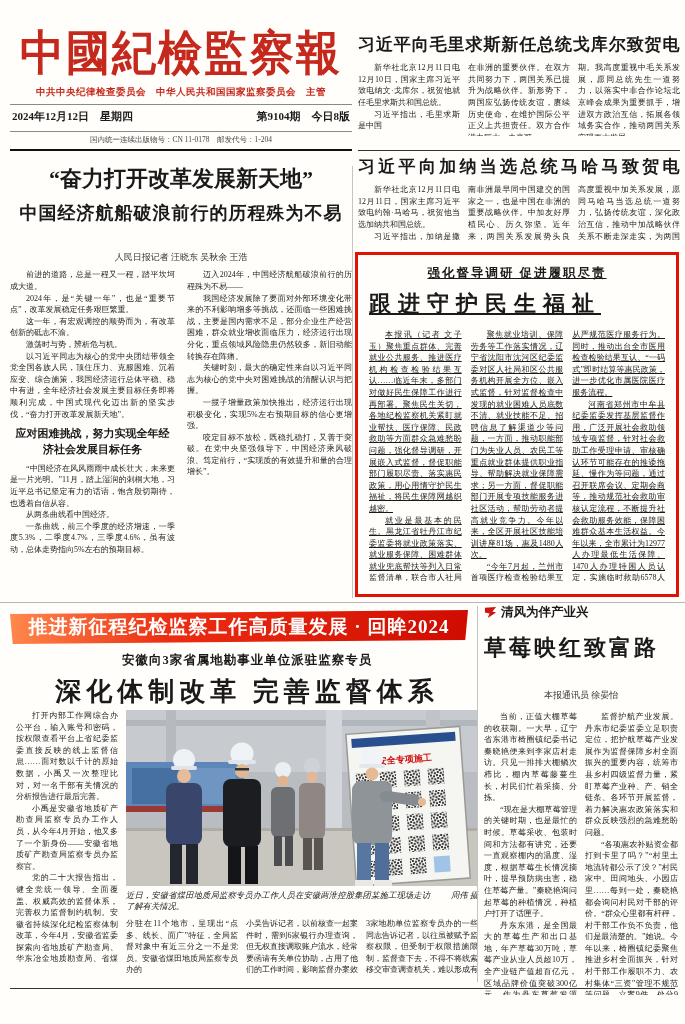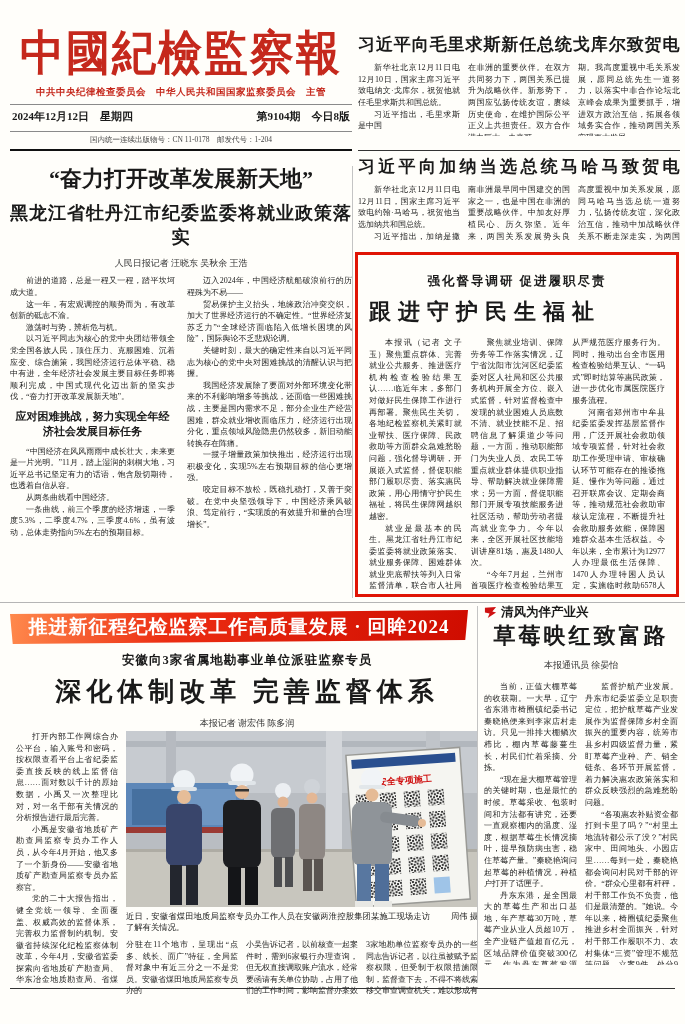--- a/index.html
+++ b/index.html
@@ -21,56 +21,56 @@
   .col{flex:1;overflow:hidden;text-align:justify;}
   .col p, .para{margin:0;font-size:8px;line-height:1.45;text-indent:2em;text-align:justify;color:#222;}
   .cont-first p:first-child{text-indent:0;}
   .brief .col{height:74px;}
   .brief2 .col{height:58px;}
   .hline{position:absolute;border-top:1.5px solid #333;}
   .hline-light{position:absolute;border-top:1px solid #b5b5b5;}
   .vrule{position:absolute;width:1px;background:#c4c4c4;}
   
   .redbox{position:absolute;left:355px;top:252px;width:324px;height:345px;border:3px solid #e01405;
-          background:#fffefa;box-sizing:border-box;padding:16px 11px;}
+          background:#fffefa;box-sizing:border-box;padding:8px 11px;text-decoration:underline;}
   .redbox .kicker{font-size:12.5px;font-weight:bold;text-align:center;letter-spacing:2px;margin-top:2px;}
   .redbox .title{font-size:22px;font-weight:900;text-align:left;letter-spacing:7px;margin-top:7px;}
   .redbox .cols{margin-top:10px;gap:9px;}
   .redbox .col{height:252px;}
   
   .lead{position:absolute;left:10px;top:166px;width:342px;}
   .lead-h{font-size:22px;font-weight:900;text-align:center;letter-spacing:0;line-height:1.2;}
   .lead-sub{font-size:18px;font-weight:900;text-align:center;letter-spacing:1px;margin-top:9px;}
-  .byline{font-size:9px;text-align:center;color:#333;margin-top:8px;}
+  .byline{font-size:9px;text-align:center;color:#333;margin-top:26px;}
   .lead .cols{margin-top:5px;gap:12px;}
   .lead .col{height:336px;font-size:8.2px;}
   .sec-head{font-size:11px;font-weight:900;text-align:center;margin:6px 4px;line-height:1.4;}
   
   .banner{position:absolute;left:10px;top:610px;width:458px;height:34px;
           background:linear-gradient(100deg,#ff8a4d 0%,#ec2d12 35%,#cf0c00 100%);
           clip-path:polygon(0 12%,100% 0,99.4% 88%,.6% 100%);
           color:#fff;font-size:19px;font-weight:900;text-align:center;line-height:34px;letter-spacing:1px;}
   
   .botleft{position:absolute;left:16px;top:652px;width:462px;}
   .bl-kicker{font-size:12.5px;font-weight:bold;text-align:center;letter-spacing:1px;}
   .bl-title{font-size:26px;font-weight:900;text-align:center;letter-spacing:5px;margin-top:5px;}
   .bl-content{display:flex;margin-top:1px;gap:8px;}
   .bl-colL{width:102px;height:252px;overflow:hidden;}
   .photo-wrap{width:352px;}
   .photo{width:352px;height:176px;display:block;background:#b9bdc2;}
-  .caption-row{display:flex;gap:21px;margin-top:4px;font-size:8.3px;}
+  .caption-row{display:flex;gap:21px;margin-top:4px;font-size:8.3px;font-style:italic;}
   .caption-row .cap{flex:1;text-align:justify;}
   .caption-row .credit{white-space:nowrap;}
   .minicols{display:flex;gap:8px;margin-top:6px;}
   .minicols .col{height:58px;}
   
   .botright{position:absolute;left:484px;top:604px;width:194px;}
   .br-label{display:flex;align-items:center;gap:4px;font-size:12.5px;font-weight:bold;}
   .br-icon{width:13px;height:13px;flex:0 0 13px;}
-  .br-title{font-size:22px;font-weight:900;text-align:center;letter-spacing:3px;}
+  .br-title{font-size:22px;font-weight:900;text-align:left;letter-spacing:3px;margin-top:12px;}
   .botright .cols{margin-top:9px;gap:8px;}
   .botright .col{height:284px;}
   
   .footer-rule{position:absolute;left:10px;right:10px;top:988px;border-top:1.2px solid #333;}
   .footer{position:absolute;left:0;top:1041px;width:100%;text-align:center;font-size:11px;font-weight:bold;letter-spacing:.5px;}
 </style>
 </head>
 <body>
 
 <div class="page">
@@ -138,56 +138,55 @@
         </div>
       <div class="col cont-first">
           <p class="para">从严规范医疗服务行为。同时，推动出台全市医用检查检验结果互认、“一码式”即时结算等惠民政策，进一步优化市属医院医疗服务流程。</p>
           <p class="para">河南省郑州市中牟县纪委监委发挥基层监督作用，广泛开展社会救助领域专项监督，针对社会救助工作受理申请、审核确认环节可能存在的推诿拖延、慢作为等问题，通过召开联席会议、定期会商等，推动规范社会救助审核认定流程，不断提升社会救助服务效能，保障困难群众基本生活权益。今年以来，全市累计为12977人办理最低生活保障、1470人办理特困人员认定，实施临时救助6578人次。</p>
         </div>
     </div>
   </div>
 
   <div class="lead">
     <div class="lead-h">“奋力打开改革发展新天地”</div>
-    <div class="lead-sub">黑龙江省牡丹江市纪委监委将就业政策落实</div>
+    <div class="lead-sub">中国经济航船破浪前行的历程殊为不易</div>
     <div class="byline">人民日报记者 汪晓东 吴秋余 王浩</div>
     <div class="cols">
       <div class="col">
         <div>
             <p class="para">前进的道路，总是一程又一程，踏平坎坷成大道。</p>
+            <p class="para">2024年，是“关键一年”，也是“重要节点”，改革发展稳定任务艰巨繁重。</p>
             <p class="para">这一年，有宏观调控的顺势而为，有改革创新的砥志不渝。</p>
             <p class="para">激荡时与势，辨析危与机。</p>
             <p class="para">以习近平同志为核心的党中央团结带领全党全国各族人民，顶住压力、克服困难、沉着应变、综合施策，我国经济运行总体平稳、稳中有进，全年经济社会发展主要目标任务即将顺利完成，中国式现代化迈出新的坚实步伐，“奋力打开改革发展新天地”。</p>
           </div>
         <div class="sec-head">应对困难挑战，努力实现全年经济社会发展目标任务</div>
         <div>
             <p class="para">“中国经济在风风雨雨中成长壮大，未来更是一片光明。”11月，踏上湿润的刺桐大地，习近平总书记坚定有力的话语，饱含殷切期待，也透着自信从容。</p>
             <p class="para">从两条曲线看中国经济。</p>
             <p class="para">一条曲线，前三个季度的经济增速，一季度5.3%，二季度4.7%，三季度4.6%，虽有波动，总体走势指向5%左右的预期目标。</p>
           </div>
       </div>
       <div class="col">
           <p class="para">迈入2024年，中国经济航船破浪前行的历程殊为不易——</p>
-          <p class="para">贸易保护主义抬头，地缘政治冲突交织，加大了世界经济运行的不确定性。“世界经济复苏乏力”“全球经济面临陷入低增长困境的风险”，国际舆论不乏悲观论调。</p>
+          <p class="para">我国经济发展除了要面对外部环境变化带来的不利影响增多等挑战，还面临一些困难挑战，主要是国内需求不足，部分企业生产经营困难，群众就业增收面临压力，经济运行出现分化，重点领域风险隐患仍然较多，新旧动能转换存在阵痛。</p>
           <p class="para">关键时刻，最大的确定性来自以习近平同志为核心的党中央对困难挑战的清醒认识与把握。</p>
-          <p class="para">我国经济发展除了要面对外部环境变化带来的不利影响增多等挑战，还面临一些困难挑战，主要是国内需求不足，部分企业生产经营困难，群众就业增收面临压力，经济运行出现分化，重点领域风险隐患仍然较多，新旧动能转换存在阵痛。</p>
           <p class="para">一揽子增量政策加快推出，经济运行出现积极变化，实现5%左右预期目标的信心更增强。</p>
           <p class="para">咬定目标不放松，既稳扎稳打，又善于突破。在党中央坚强领导下，中国经济乘风破浪、笃定前行，“实现质的有效提升和量的合理增长”。</p>
         </div>
     </div>
   </div>
 
   <div class="hline-light" style="left:0;top:602px;width:685px"></div>
 
   <div class="banner">推进新征程纪检监察工作高质量发展 · 回眸2024</div>
 
   <div class="botleft">
     <div class="bl-kicker">安徽向3家省属地勘事业单位派驻监察专员</div>
     <div class="bl-title">深化体制改革  完善监督体系</div>
-    <div class="byline">本报记者 谢宏伟 陈多润</div>
     <div class="bl-content">
       <div class="bl-colL col">
           <p class="para">打开内部工作网综合办公平台，输入账号和密码，按权限查看平台上省纪委监委直接反映的线上监督信息……面对数以千计的原始数据，小禹又一次整理比对，对一名干部有关情况的分析报告进行最后完善。</p>
           <p class="para">小禹是安徽省地质矿产勘查局监察专员办工作人员，从今年4月开始，他又多了一个新身份——安徽省地质矿产勘查局监察专员办监察官。</p>
           <p class="para">党的二十大报告指出，健全党统一领导、全面覆盖、权威高效的监督体系，完善权力监督制约机制。安徽省持续深化纪检监察体制改革，今年4月，安徽省监委探索向省地质矿产勘查局、华东冶金地质勘查局、省煤田地质局等3家省政府直属地勘单位派驻监察专员，设立监察专员办公室。</p>
         </div>
       <div class="photo-wrap">
         <svg class="photo" viewBox="0 0 352 176" aria-hidden="true">
           <defs>
             <pattern id="qr" width="6" height="6" patternUnits="userSpaceOnUse">

